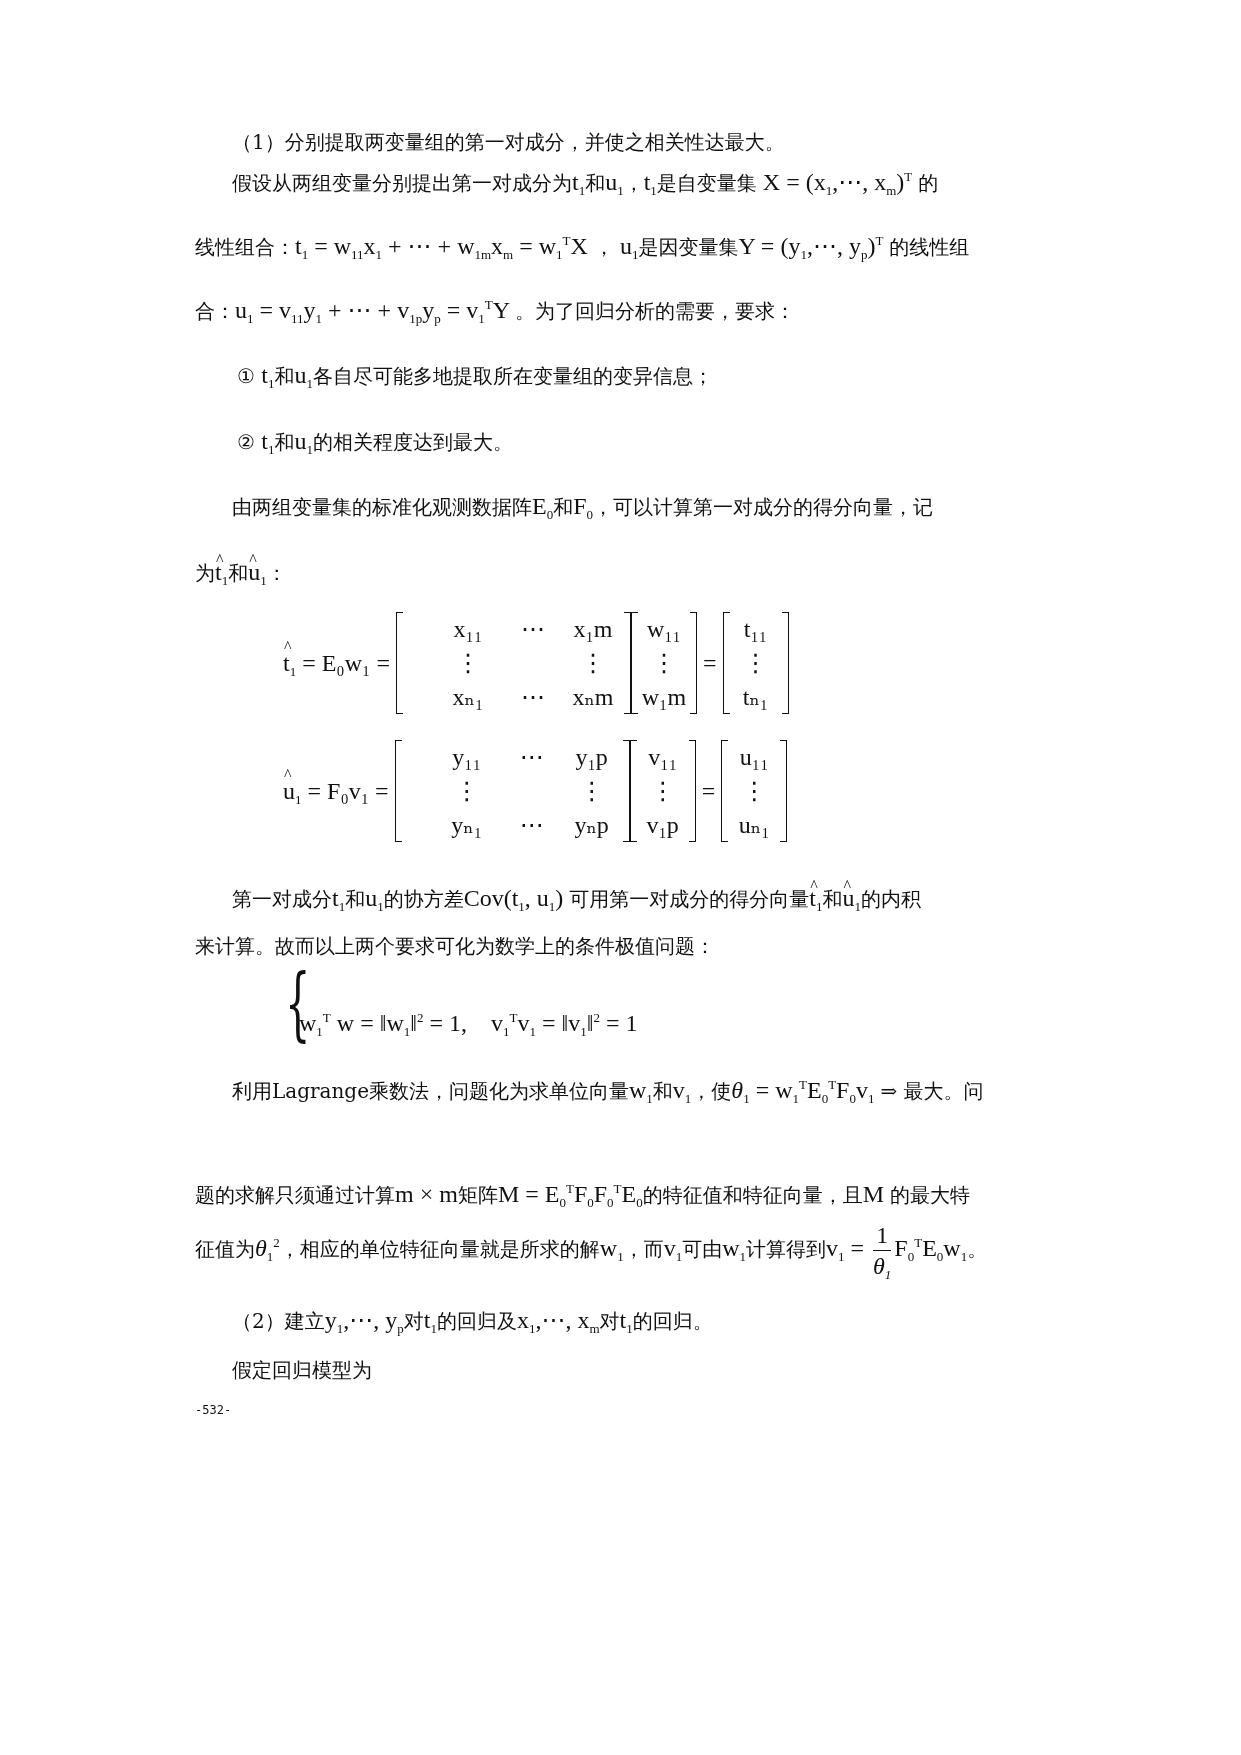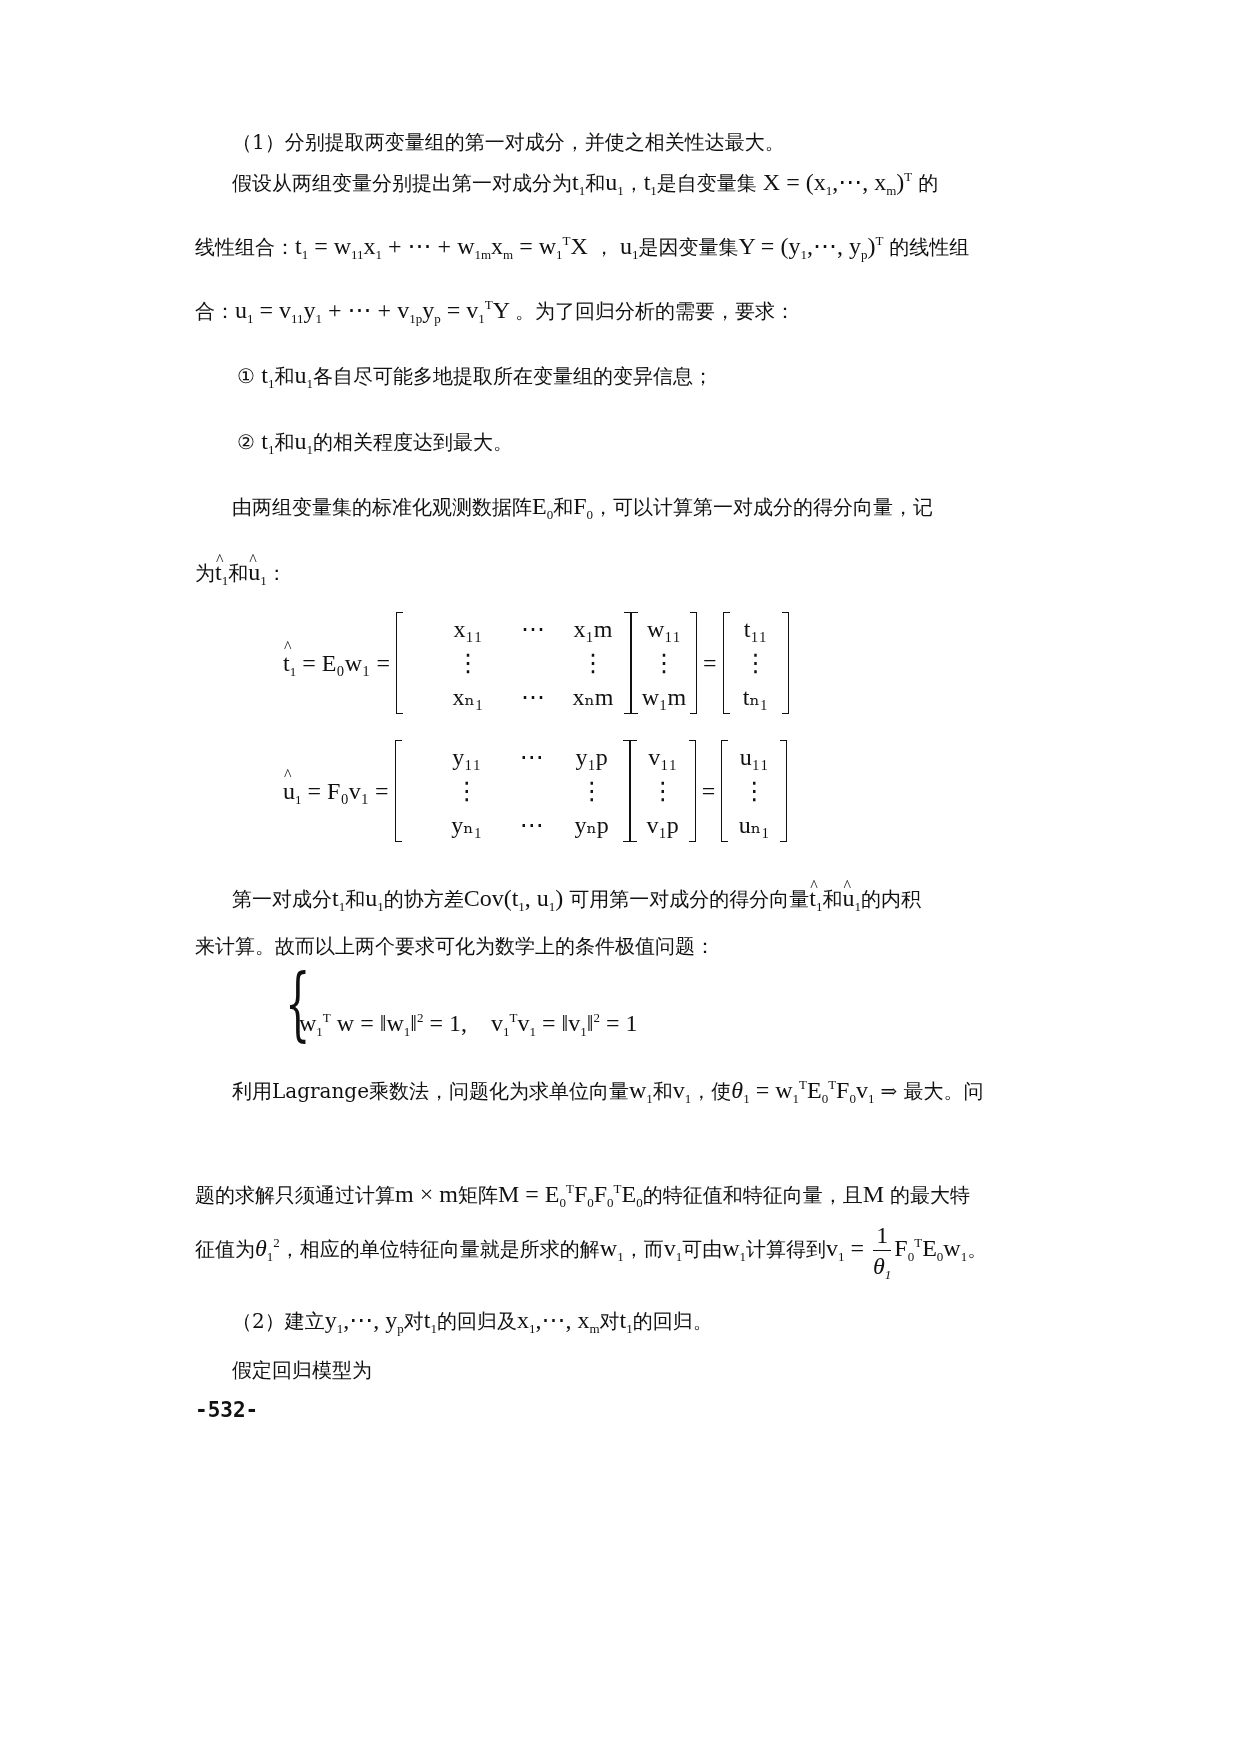--- a/index.html
+++ b/index.html
@@ -130,13 +130,13 @@
 <div class="line" style="left:195px;top:1220px;">
   <span>征值为</span><span class="m"><span class="it">θ</span><sub>1</sub><sup>2</sup></span><span>，相应的单位特征向量就是所求的解</span><span class="m">w<sub>1</sub></span><span>，而</span><span class="m">v<sub>1</sub></span><span>可由</span><span class="m">w<sub>1</sub></span><span>计算得到</span><span class="m">v<sub>1</sub> = <span class="frac"><span class="num">1</span><span class="den">θ<sub>1</sub></span></span>F<sub>0</sub><sup>T</sup>E<sub>0</sub>w<sub>1</sub></span><span>。</span>
 </div>
 
 <div class="line" style="left:232px;top:1306px;">
   <span>（2）建立</span><span class="m">y<sub>1</sub>,⋯, y<sub>p</sub></span><span>对</span><span class="m">t<sub>1</sub></span><span>的回归及</span><span class="m">x<sub>1</sub>,⋯, x<sub>m</sub></span><span>对</span><span class="m">t<sub>1</sub></span><span>的回归。</span>
 </div>
 
 <div class="line" style="left:232px;top:1356px;">假定回归模型为</div>
 
-<div class="line" style="left:195px;top:1396px;font-size:21px;font-family:'DejaVu Sans Mono',monospace;font-weight:bold;">-532-</div>
+<div class="line" style="left:195px;top:1396px;font-size:12px;font-family:'DejaVu Sans Mono',monospace;">-532-</div>
 
 </body></html>

